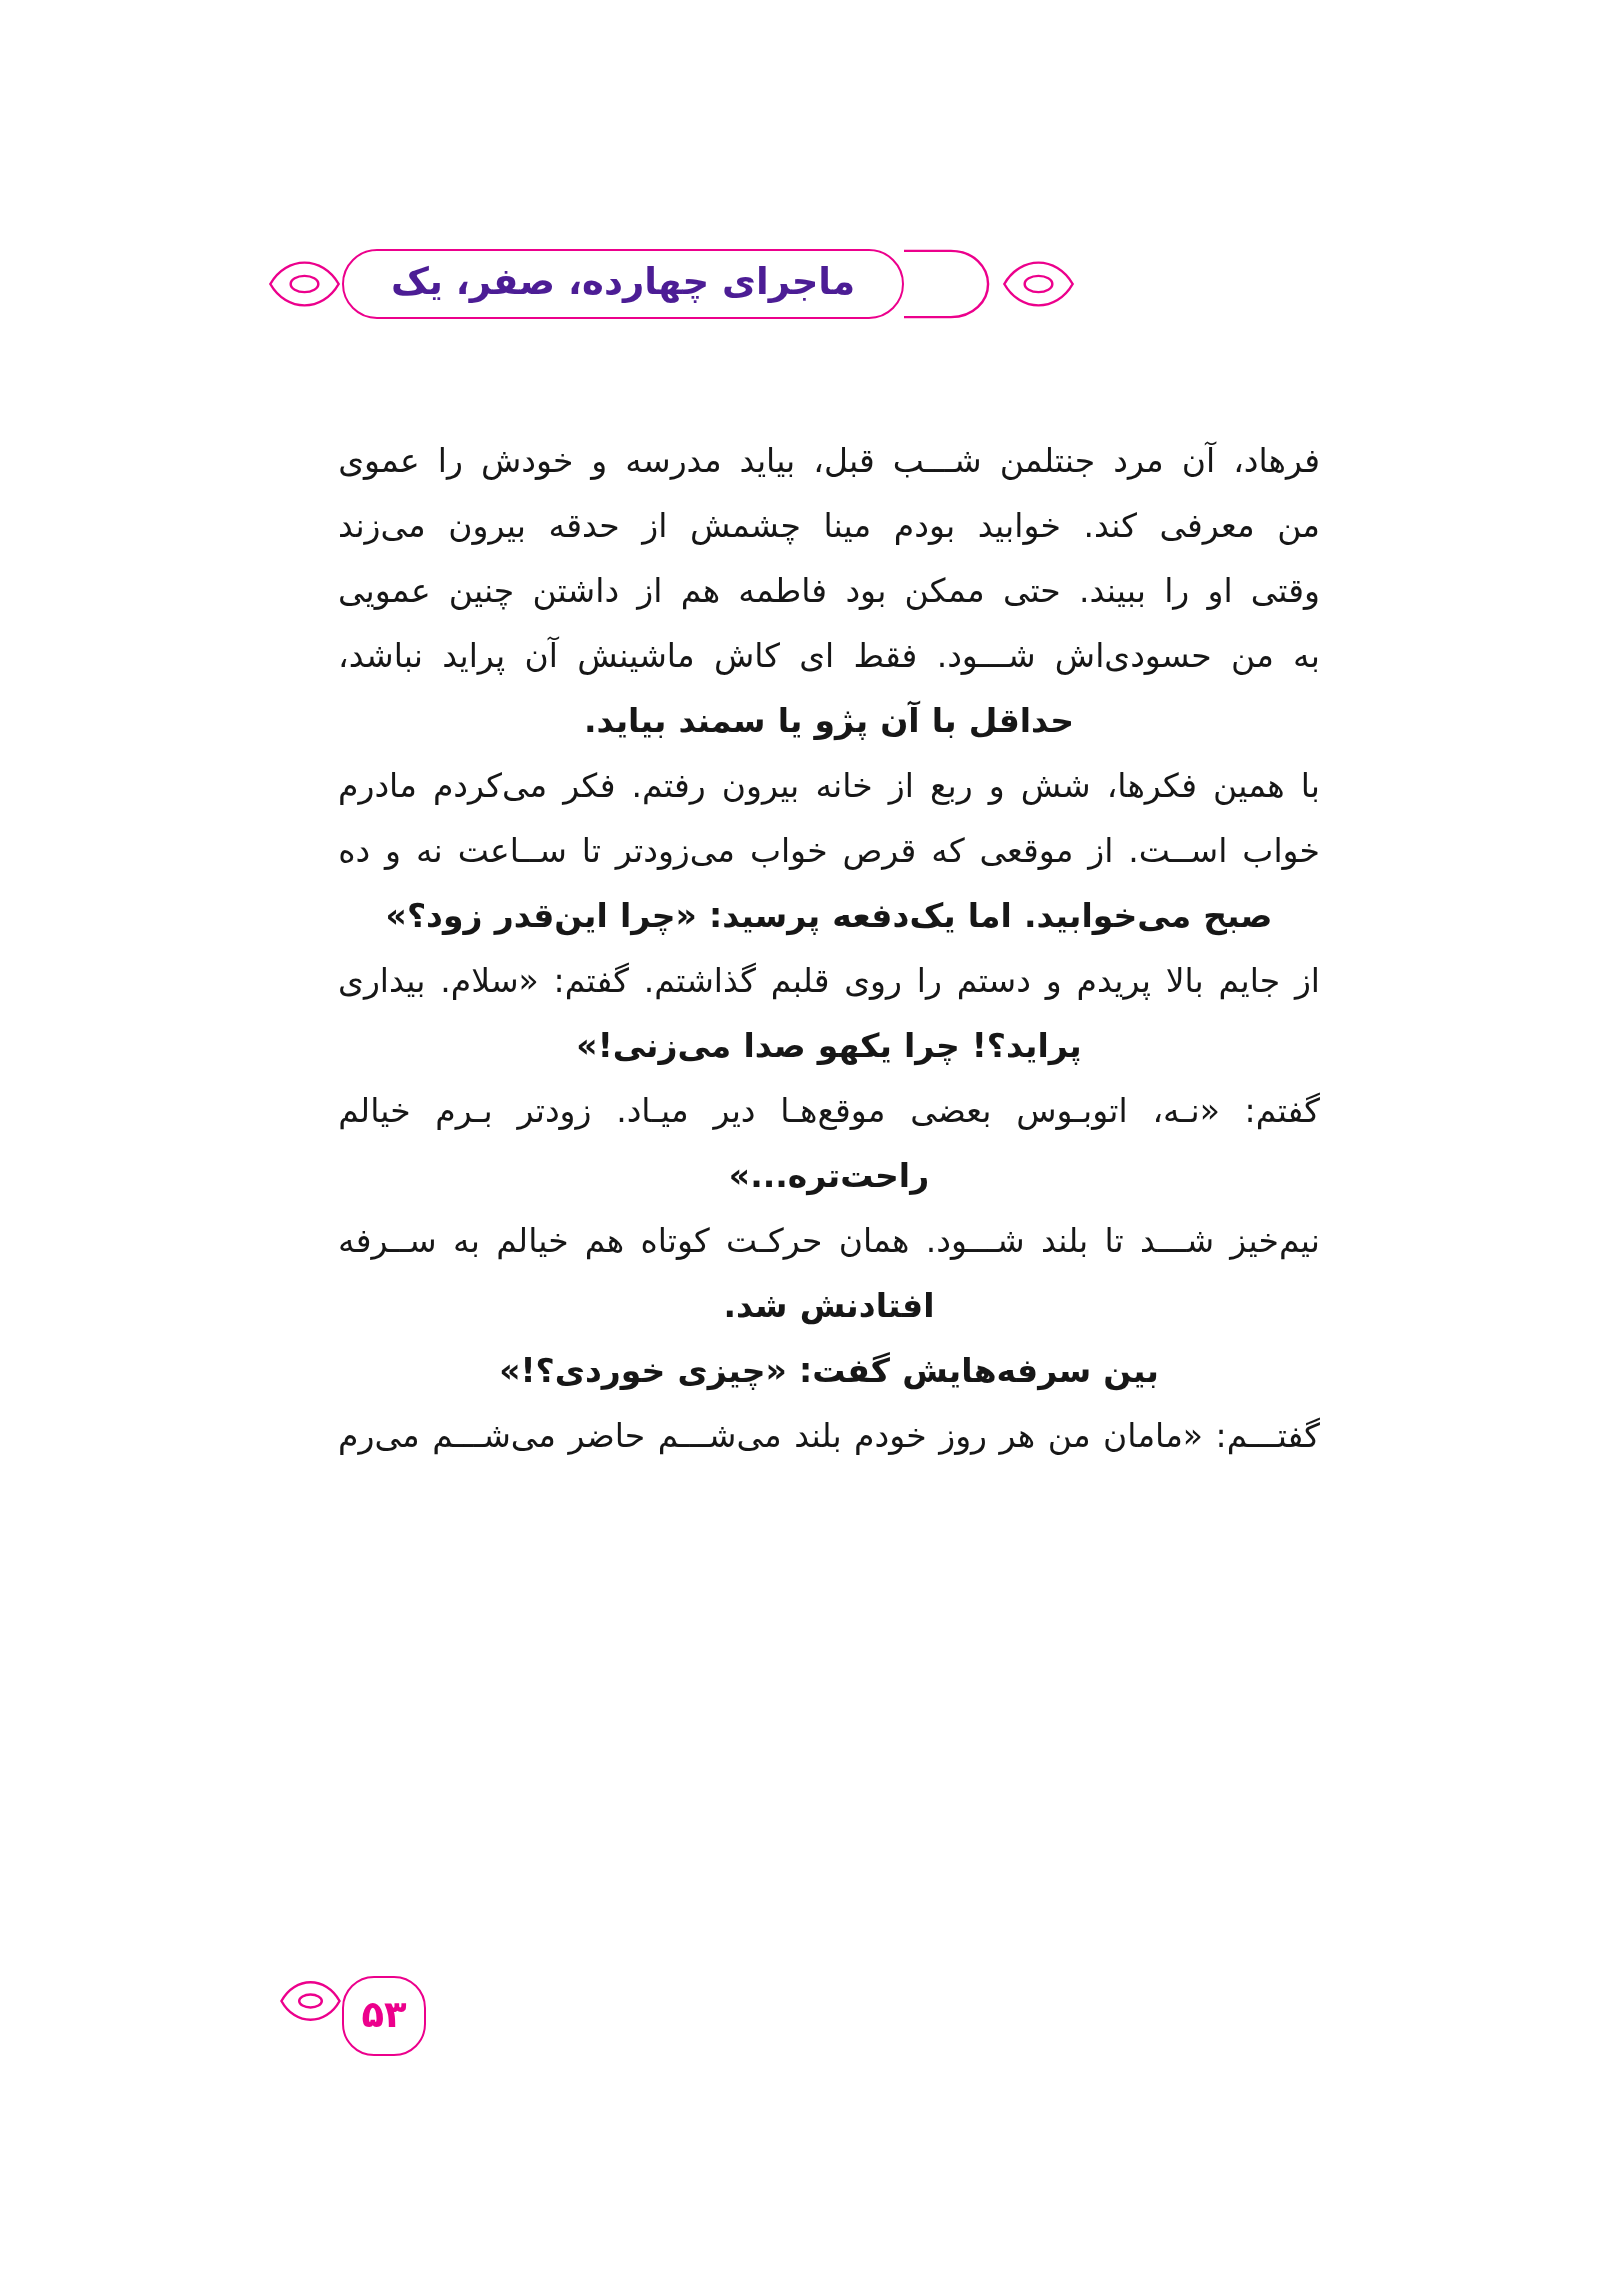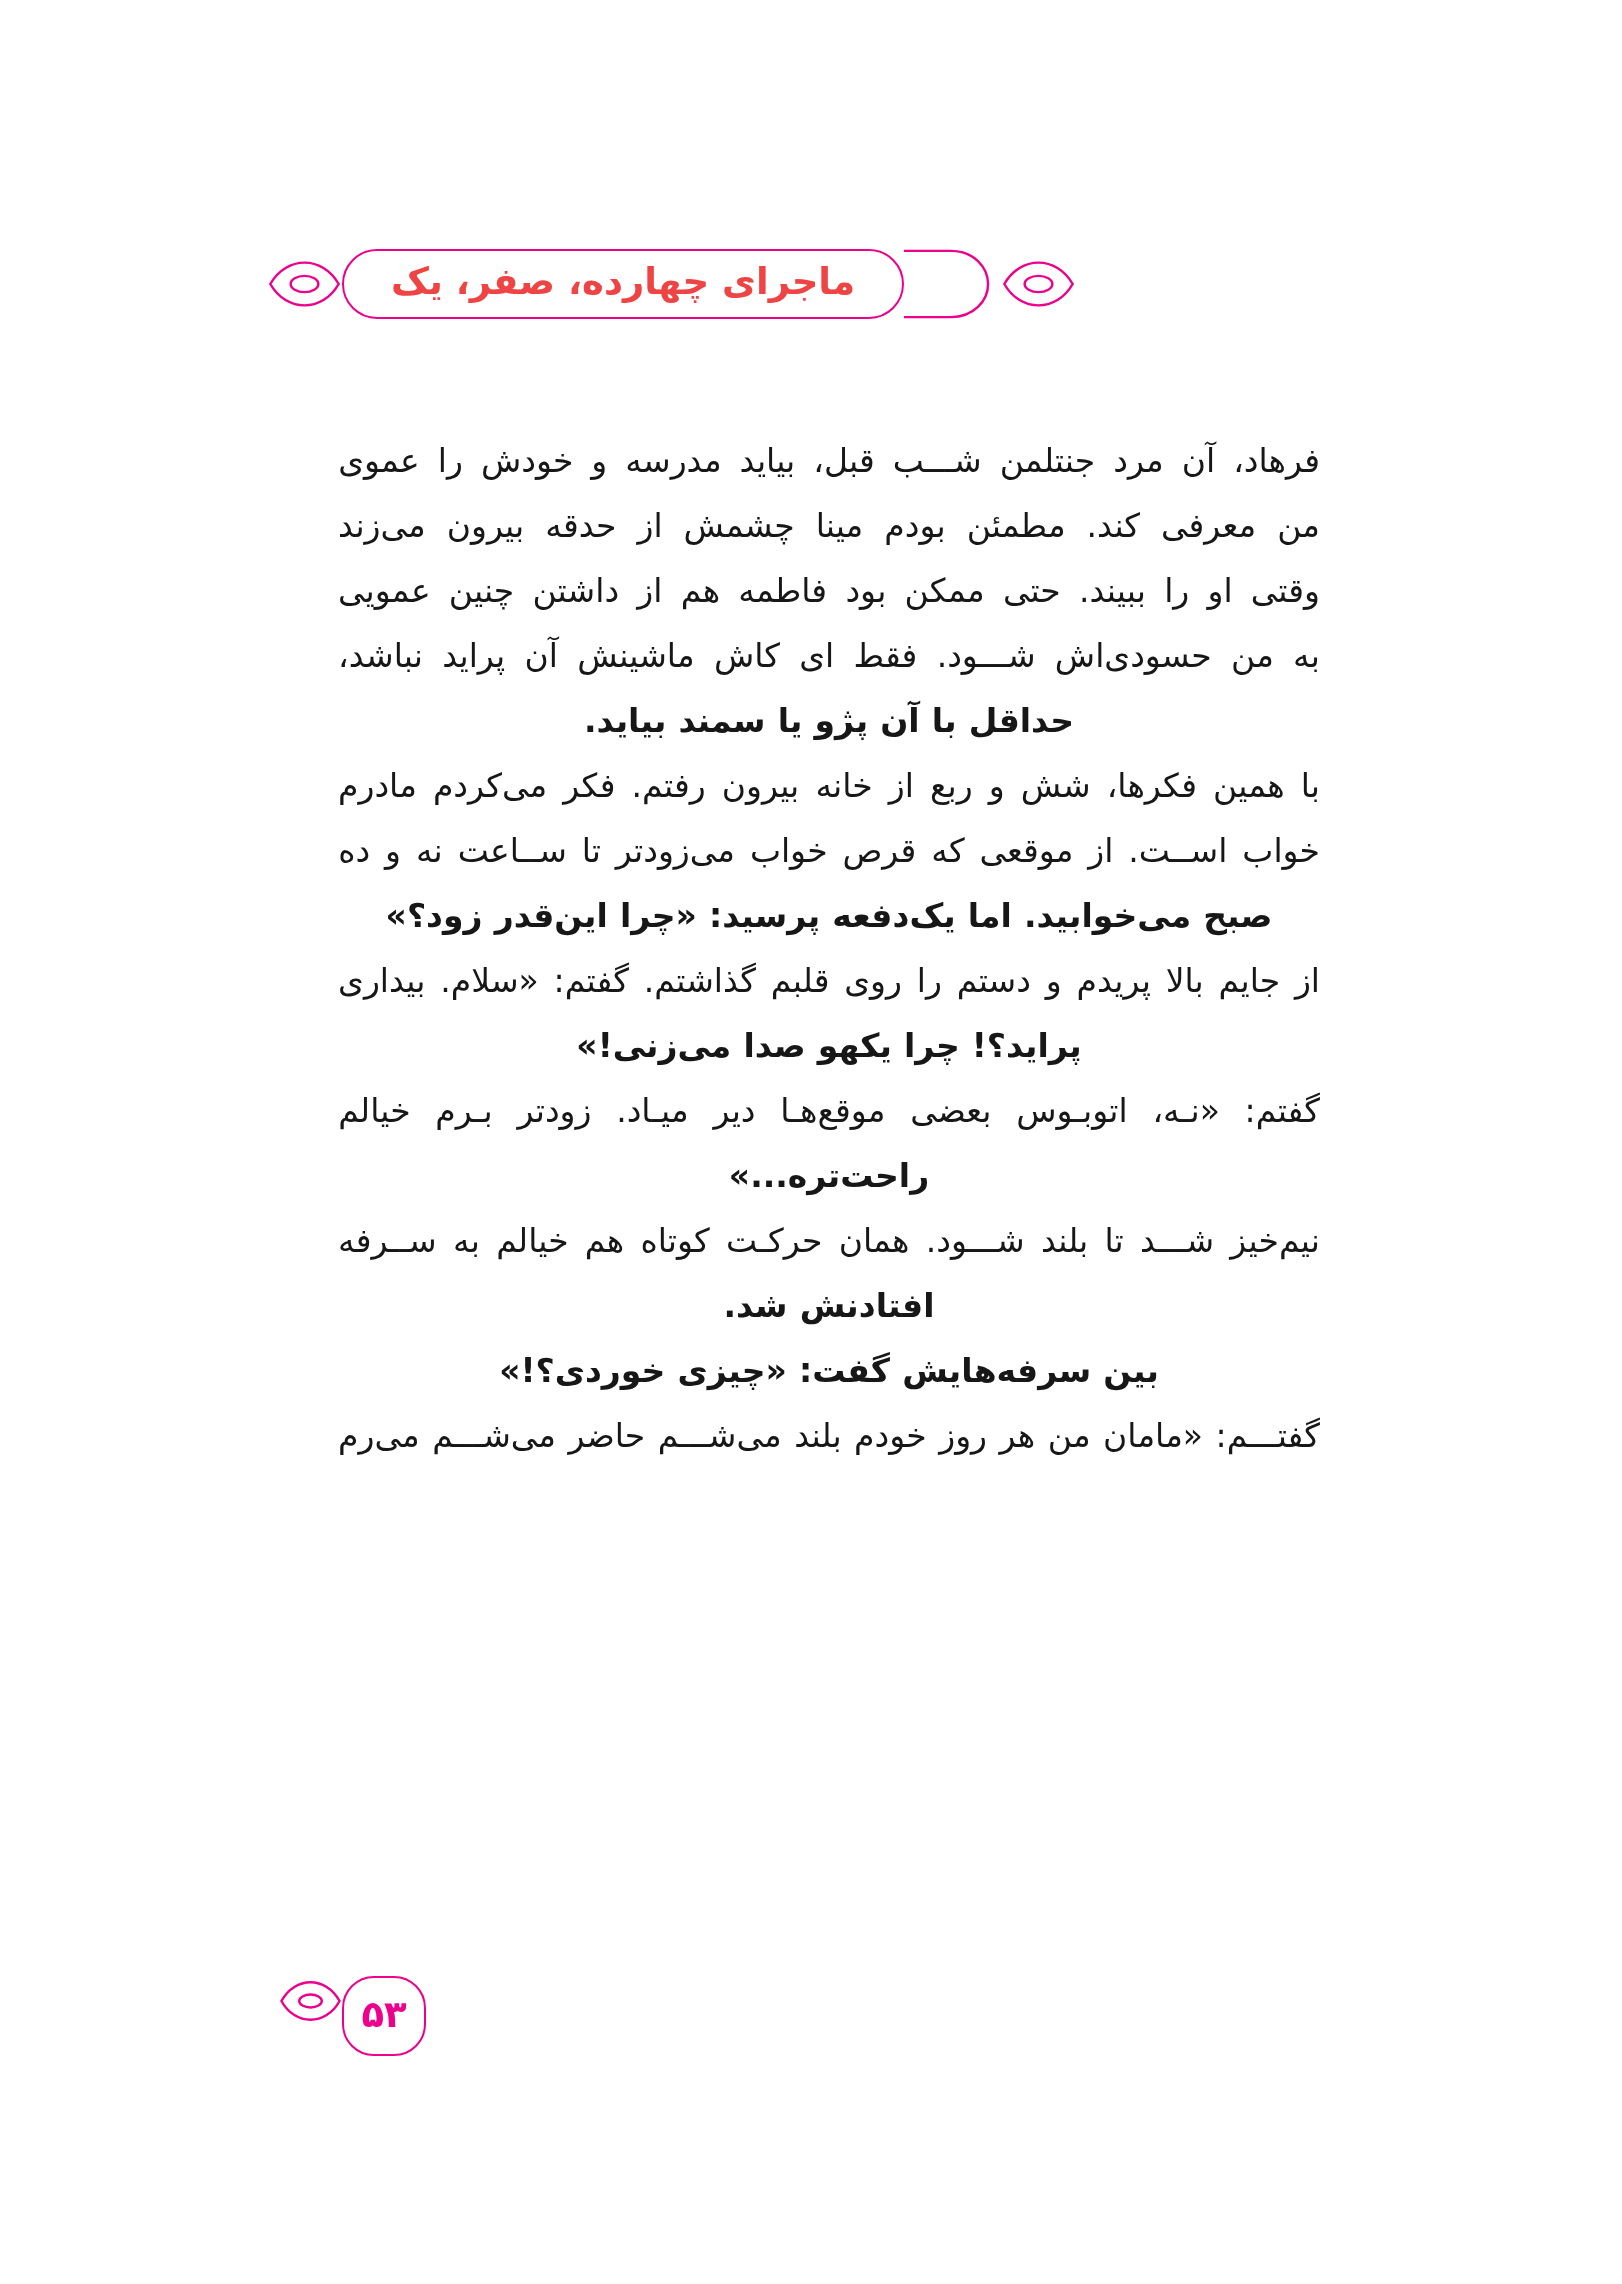--- a/index.html
+++ b/index.html
@@ -39,21 +39,21 @@
     justify-content: center;
     height: 70px;
     padding: 0 47px;
     border: 2.4px solid #ec008c;
     border-radius: 36px;
     box-sizing: border-box;
   }
   .chapter-title {
     font-size: 37px;
     font-weight: bold;
-    color: #ef4444;
+    color: #4c1d95;
     letter-spacing: -0.4px;
     white-space: nowrap;
     line-height: 1;
     padding-bottom: 4.9px;
     font-family: "DejaVu Sans", "Liberation Sans", sans-serif;
   }
 
   
   .lens {
     position: relative;
@@ -180,21 +180,21 @@
           <span>مدرسه</span>
           <span>و</span>
           <span>خودش</span>
           <span>را</span>
           <span>عموی</span>
         </span>
       <span class="ln justify">
           <span>من</span>
           <span>معرفی</span>
           <span>کند.</span>
-          <span>مطمئن</span>
+          <span>خوابید</span>
           <span>بودم</span>
           <span>مینا</span>
           <span>چشمش</span>
           <span>از</span>
           <span>حدقه</span>
           <span>بیرون</span>
           <span>می‌زند</span>
         </span>
       <span class="ln justify">
           <span>وقتی</span>

